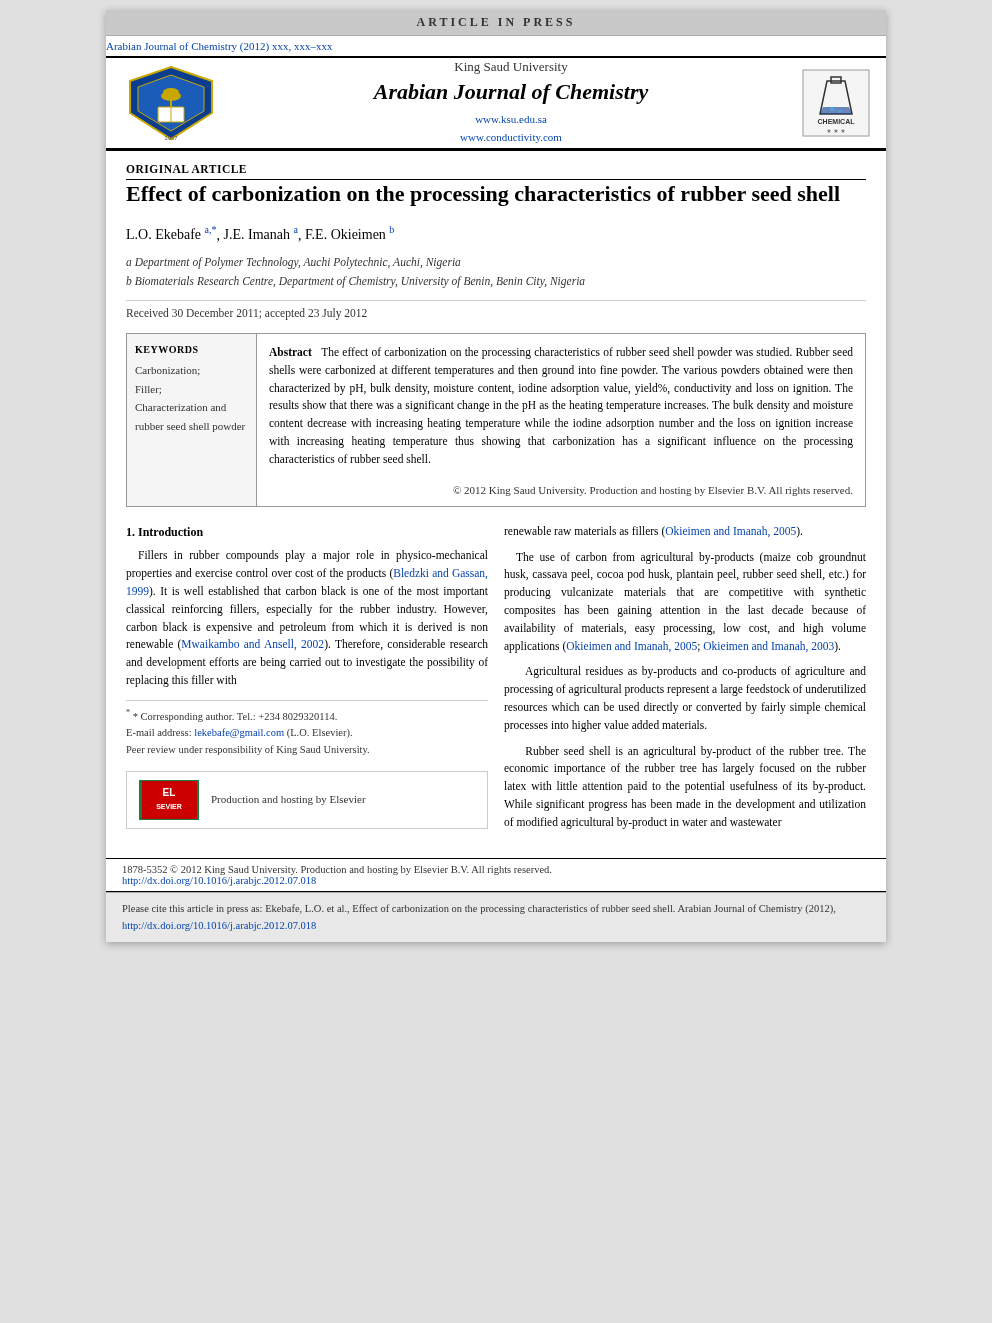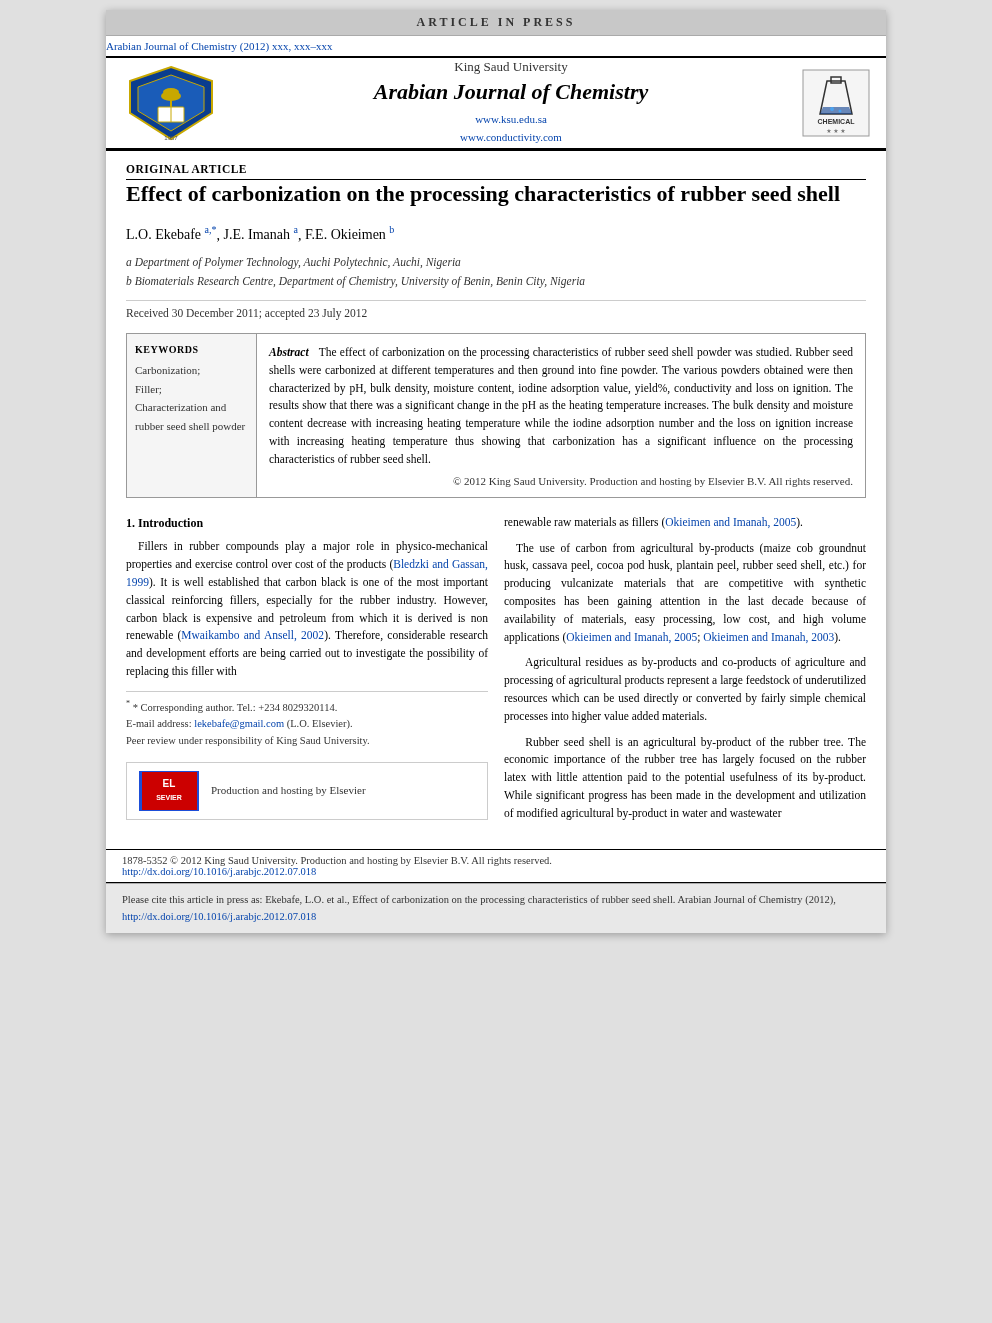--- a/index.html
+++ b/index.html
@@ -155,27 +155,26 @@
       padding: 10px 12px;
     }
     .abstract-text {
       font-size: 11.5px;
       color: #000;
       line-height: 1.55;
       text-align: justify;
     }
     .abstract-label {
       font-weight: bold;
-      font-style: italic;
     }
     .abstract-copyright {
       font-size: 11px;
       text-align: right;
       color: #333;
-      margin-top: 6px;
+      margin-top: 15px;
     }
     
     .two-col {
       display: flex;
       gap: 16px;
     }
     .col {
       flex: 1;
       font-size: 11.5px;
       color: #000;
@@ -216,21 +215,21 @@
       display: flex;
       align-items: center;
       border: 1px solid #ccc;
       padding: 8px 12px;
       margin-top: 12px;
       gap: 12px;
     }
     .elsevier-logo {
       width: 60px;
       height: 40px;
-      background: #1d4ed8;
+      background: #15803d;
       display: flex;
       align-items: center;
       justify-content: center;
       color: white;
       font-size: 9px;
       font-weight: bold;
     }
     .elsevier-text {
       font-size: 11px;
       color: #333;

